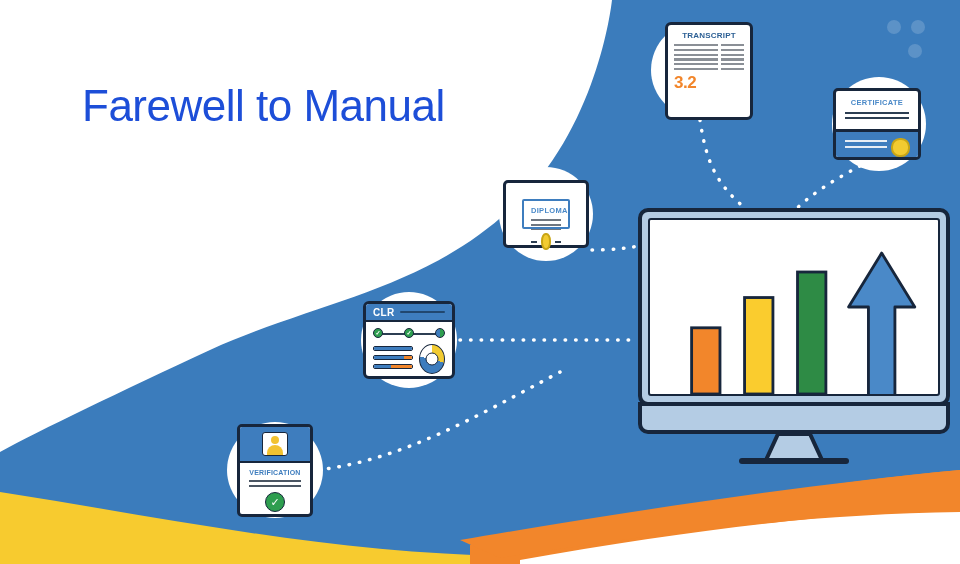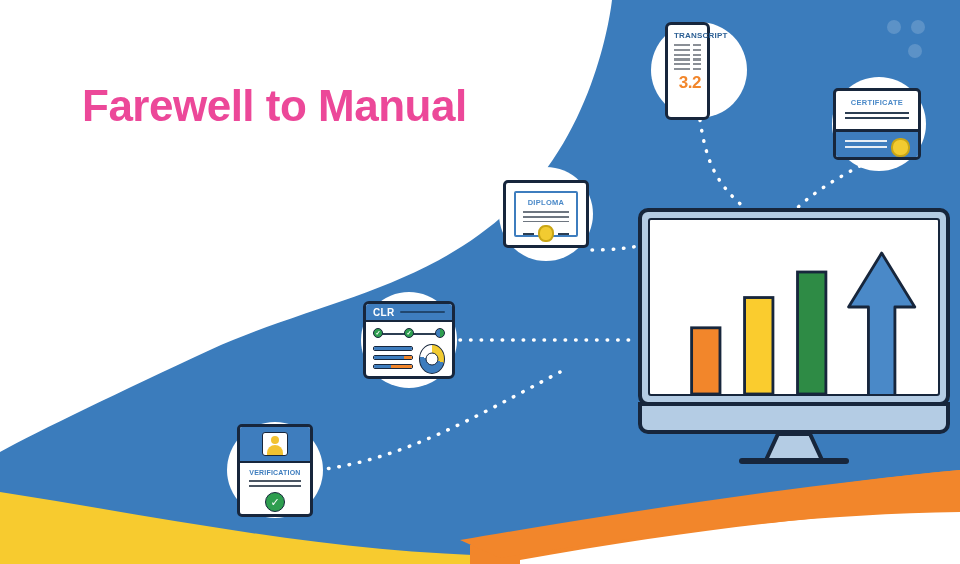--- a/index.html
+++ b/index.html
@@ -10,42 +10,42 @@
     overflow:hidden;
     position:relative;
   }
   #stage { position:absolute; inset:0; width:960px; height:564px; }
   #bg { position:absolute; inset:0; }
   .layer { position:absolute; }
 
   
   #headline {
     position:absolute; left:82px; top:72px; width:470px;
-    font-size:44px; font-weight:bold; line-height:1.55;
-    letter-spacing:-0.5px; color:#ec4899;
+    font-size:44px; font-weight:normal; line-height:1.55;
+    letter-spacing:-0.5px; color:#1d4ed8;
   }
   #headline .l2 { display:block; }
   .card { position:absolute; }
 
   
   #transcript-card {
-    left:665px; top:22px; width:45px; height:98px;
+    left:665px; top:22px; width:88px; height:98px;
     background:#fff; border:3px solid #17263C; border-radius:6px;
     padding:6px 6px 4px 6px;
   }
   #transcript-card .ttl {
     font-size:8px; font-weight:bold; color:#2C5F94; text-align:center;
     letter-spacing:0.2px; margin-bottom:4px;
   }
   .trow { display:flex; gap:3px; margin-bottom:2.6px; }
   .trow i { display:block; height:2.2px; background:#8A8F96; }
   .trow i.wide { flex:1 1 62%; }
   .trow i.narrow { flex:1 1 32%; }
   #transcript-card .gpa {
-    font-size:17px; font-weight:bold; color:#F2862B; text-align:right;
+    font-size:17px; font-weight:bold; color:#F2862B; text-align:left;
     margin-top:3px; letter-spacing:-0.5px;
   }
 
   
   #certificate-card {
     left:833px; top:88px; width:88px; height:72px;
     background:#fff; border:3px solid #17263C; border-radius:5px;
     overflow:hidden;
   }
   #certificate-card .top { height:38px; padding:7px 9px 12px 9px; }
@@ -61,21 +61,21 @@
   #certificate-card .bottom i { display:block; height:2px; width:42px; background:#E8EEF5; margin-bottom:4px; }
   .seal {
     position:absolute; border-radius:46%; background:#F2CB31;
     border:2px solid #C9A515;
   }
   #certificate-card .seal { right:8px; top:6px; width:19px; height:19px; }
 
   
   #diploma-card {
     left:503px; top:180px; width:86px; height:68px;
-    background:#fff; border:3px solid #17263C; border-radius:5px; padding:8px;
+    background:#fff; border:3px solid #17263C; border-radius:5px; padding:16px;
   }
   #diploma-card .inner {
     width:100%; height:100%; border:2px solid #3E7DBE; border-radius:2px;
     padding:5px 7px; position:relative;
   }
   #diploma-card .ttl {
     font-size:7.5px; font-weight:bold; color:#4A89C8; text-align:center;
     letter-spacing:0.3px; margin-bottom:4px;
   }
   #diploma-card .inner i { display:block; height:1.8px; background:#6E7680; margin-bottom:3px; }

